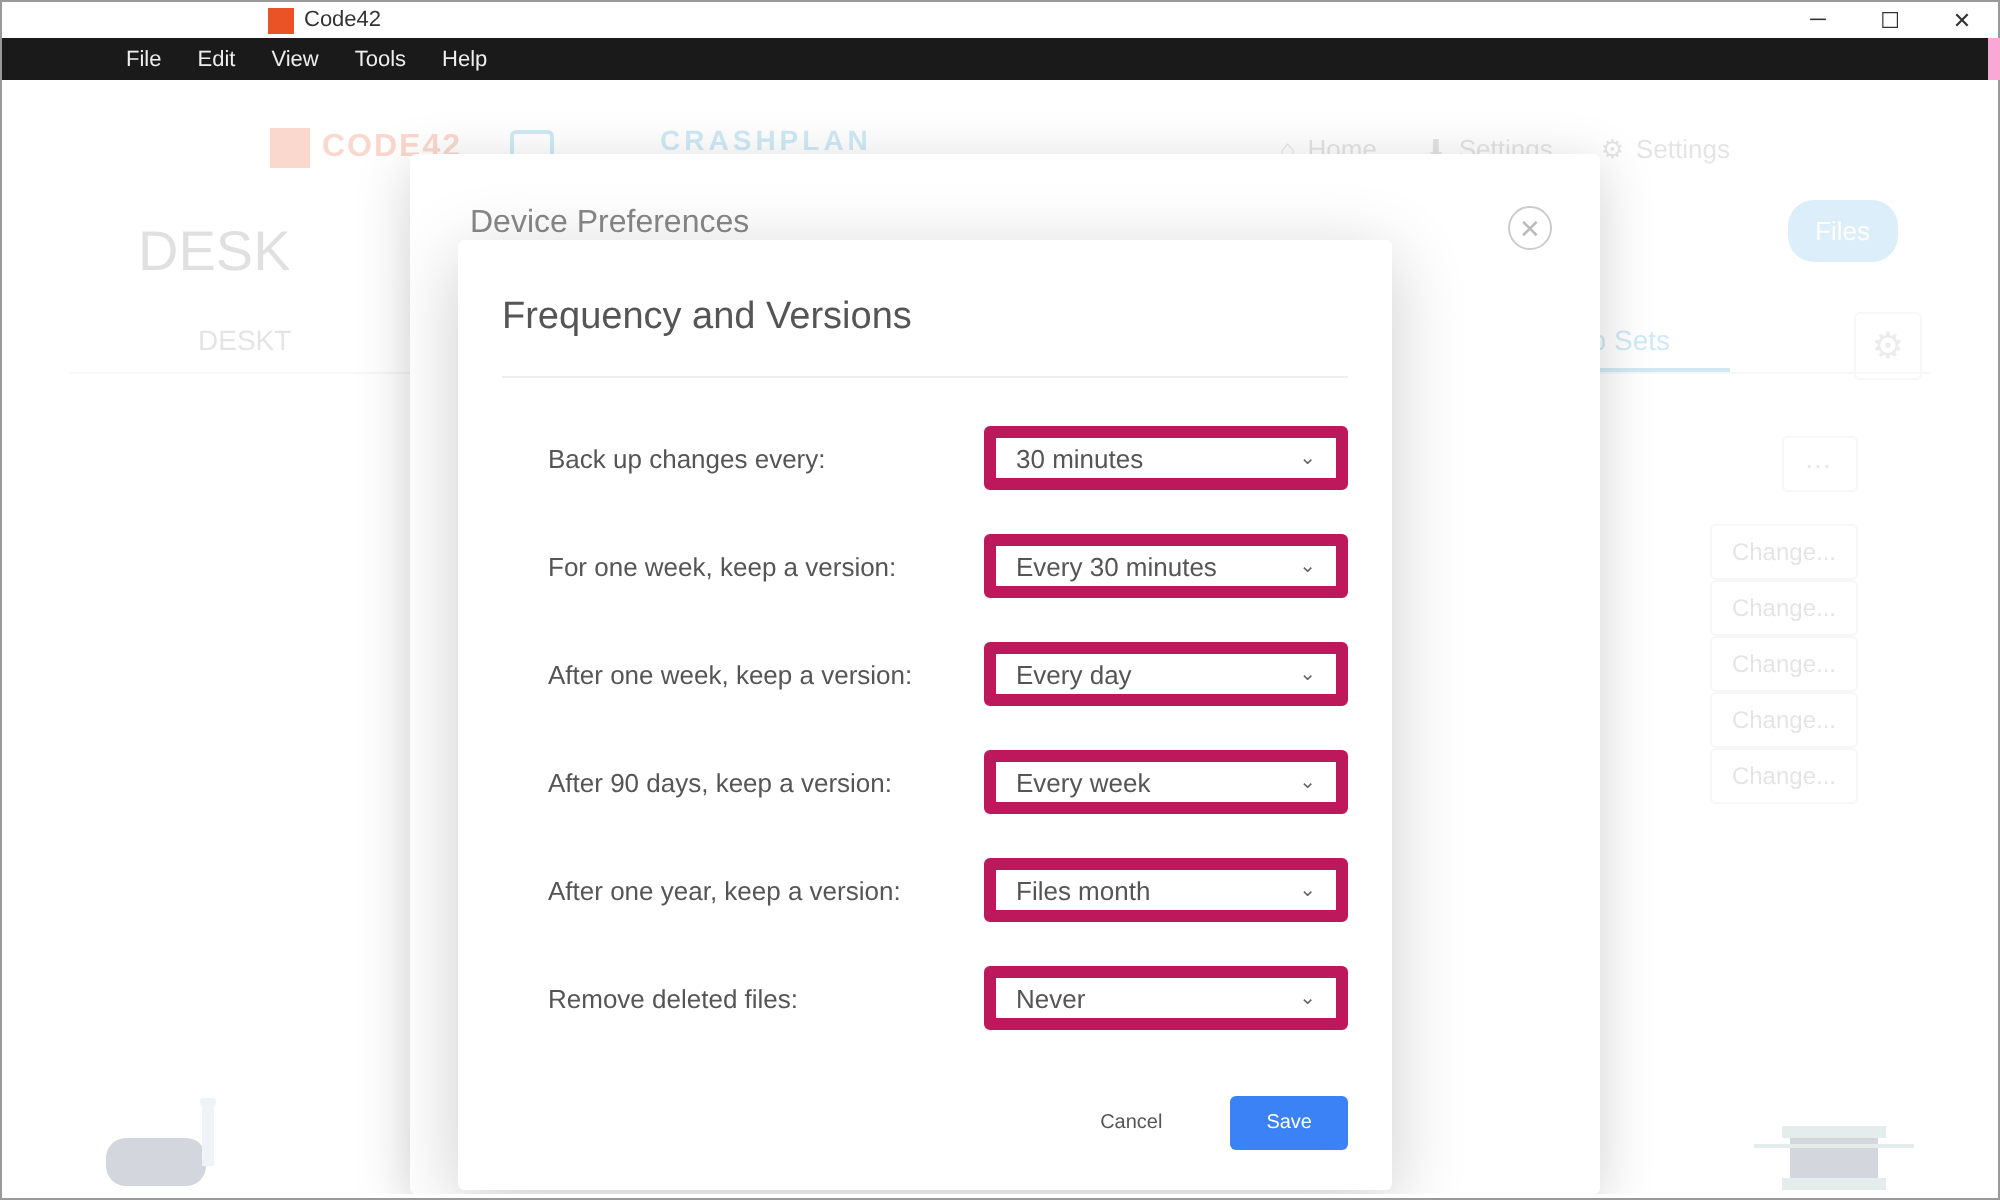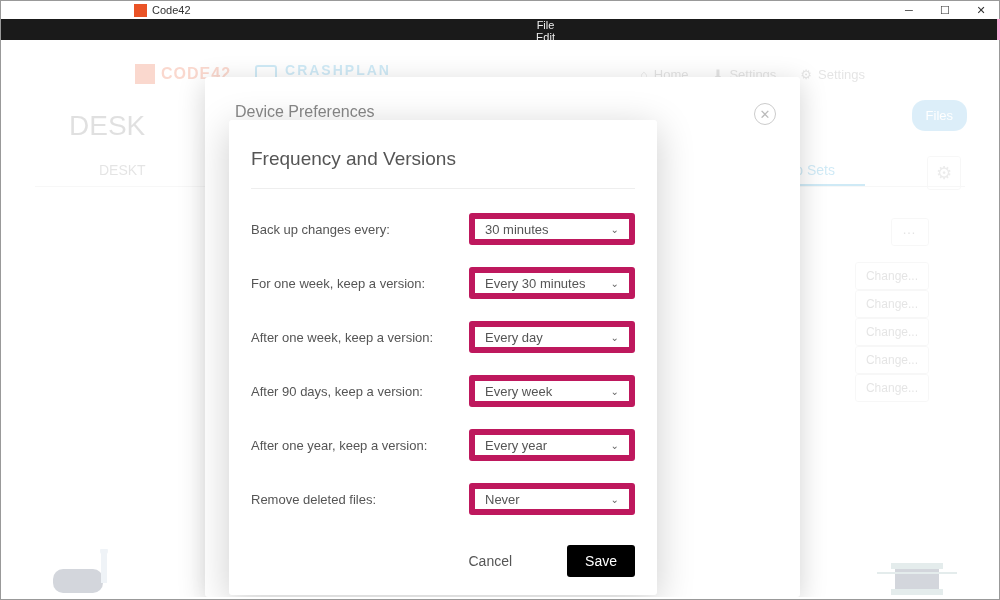--- a/index.html
+++ b/index.html
@@ -6,68 +6,68 @@
   body { font-family: -apple-system, BlinkMacSystemFont, "Segoe UI", Arial, sans-serif; background: #fff; width: 1000px; height: 600px; overflow: hidden; position: relative; }
 
   
   .titlebar { height: 19px; background: #fff; display: flex; align-items: center; padding: 0 0 0 133px; border: 1px solid #999; border-bottom: none; font-size: 11px; color: #333; }
   .titlebar .app-icon { width: 13px; height: 13px; background: #ea5326; margin-right: 5px; display: inline-block; }
   .titlebar .title { flex: 1; }
   .win-controls { display: flex; }
   .win-btn { width: 36px; height: 19px; display: flex; align-items: center; justify-content: center; font-size: 11px; color: #333; }
 
   
-  .menubar { height: 21px; background: #1a1a1a; display: flex; align-items: center; padding-left: 93px; border-left: 1px solid #999; border-right: 3px solid #f9a8d4; flex-direction: column; }
+  .menubar { height: 21px; background: #1a1a1a; display: flex; align-items: center; padding-left: 53px; border-left: 1px solid #999; border-right: 6px solid #f9a8d4; }
   .menubar .item { color: #eee; font-size: 11px; padding: 0 9px; cursor: pointer; }
 
   
   .app-body { position: relative; height: 560px; border: 1px solid #999; border-top: none; padding: 0 2px 2px 2px; }
   .app-inner { background:#fff; height:100%; position:relative; overflow:hidden; }
 
   
   .bg-layer { position:absolute; inset:0; padding: 14px 32px 0 32px; opacity: 0.22; pointer-events: none; }
   .bg-header { display:flex; align-items:center; height:40px; padding: 0 100px; }
   .logo42 { display:flex; align-items:center; color:#ea5326; font-weight:700; letter-spacing:1px; font-size:16px; }
   .logo42 .sq { width:20px; height:20px; background:#ea5326; margin-right:6px; display:inline-block; }
-  .logo-cp { display:flex; align-items:center; margin-left:24px; color:#2aa1d8; font-weight:700; letter-spacing:2px; font-size:14px; }
+  .logo-cp { display:flex; align-items:center; margin-left:24px; color:#2aa1d8; font-weight:700; letter-spacing:2px; font-size:14px;gap:45px; }
   .logo-cp .sub { display:block; font-size:8px; letter-spacing:1px; color:#888; font-weight:400; }
   .logo-cp .folder { width:22px; height:18px; border:2px solid #2aa1d8; border-radius:3px; margin-right:8px; }
   .hdr-spacer { flex:1; }
   .hdr-link { color:#888; font-size:13px; margin-left:24px; display:flex; align-items:center; gap:6px; }
 
   .bg-title { color:#777; font-size:28px; font-weight:300; padding: 16px 100px 8px 34px; }
   .bg-tabs { padding: 6px 100px 0 34px; display:flex; color:#2aa1d8; font-size:14px; border-bottom:1px solid #ddd; }
   .bg-tab { padding:6px 30px; }
   .bg-tab.first { color:#888; }
-  .bg-btn-files { position:absolute; top:60px; right:30px; background:#63b7e6; color:#fff; font-size:13px; padding:8px 14px; border-radius:13px; }
+  .bg-btn-files { position:absolute; top:60px; right:48px; background:#63b7e6; color:#fff; font-size:13px; padding:8px 14px; border-radius:13px; }
   .bg-gear { position:absolute; top:116px; right:36px; width:34px; height:34px; border:1px solid #ddd; border-radius:3px; display:flex; align-items:center; justify-content:center; color:#aaa; font-size:18px; }
   .bg-change-col { position:absolute; right:68px; top:222px; display:flex; flex-direction:column; }
   .bg-change { border:1px solid #ddd; color:#888; font-size:12px; padding:6px 10px; border-radius:3px; }
   .bg-more { position:absolute; right:68px; top:178px; border:1px solid #ddd; color:#888; font-size:14px; padding:2px 10px 8px; border-radius:3px; letter-spacing:2px; }
   .bg-illus { position:absolute; bottom:0; display:flex; justify-content:space-between; left:0; right:0; padding:0 40px; }
   .illus { width:80px; height:48px; }
   .illus svg { width:100%; height:100%; }
 
   
   .outer-modal { position:absolute; top:37px; left:202px; width:595px; height:520px; background:#fff; box-shadow:0 6px 28px rgba(0,0,0,0.18); border-radius:3px; padding:26px 30px; }
   .outer-modal .om-title { font-size:16px; color:#888; font-weight:400; }
   .outer-modal .om-close { position:absolute; top:26px; right:24px; width:22px; height:22px; border-radius:50%; display:flex; align-items:center; justify-content:center; color:#bbb; font-size:13px; border:1px solid #ccc; cursor:pointer; }
 
   
-  .inner-modal { position:absolute; top:80px; left:226px; width:428px; height:475px; background:#fff; box-shadow:0 8px 38px rgba(0,0,0,0.20); border-radius:3px; padding:28px 22px 20px 22px; display:flex; flex-direction:column; }
+  .inner-modal { position:absolute; top:80px; left:226px; width:467px; height:475px; background:#fff; box-shadow:0 8px 38px rgba(0,0,0,0.20); border-radius:3px; padding:28px 22px 20px 22px; display:flex; flex-direction:column; }
   .im-title { font-size:19px; color:#555; font-weight:400; padding-bottom:18px; border-bottom:1px solid #eee; }
   .im-body { flex:1; padding-top:24px; }
-  .setting-row { display:flex; align-items:center; margin-bottom:22px; }
+  .setting-row { display:flex; align-items:center; margin-bottom:22px;margin-left:23px; }
   .setting-label { width:218px; font-size:13px; color:#555; }
   .setting-select { flex:1; position:relative; border:6px solid #be185d; border-radius:3px; height:32px; display:flex; align-items:center; padding:0 10px; font-size:13px; color:#555; cursor:pointer; background:#fff; }
   .setting-select .chev { position:absolute; right:10px; top:50%; transform:translateY(-50%); color:#666; font-size:10px; }
   .im-footer { display:flex; justify-content:flex-end; gap:16px; align-items:center; padding-top:8px; }
-  .btn { font-size:14px; padding:8px 18px; border-radius:3px; cursor:pointer; }
+  .btn { font-size:10px; padding:8px 18px; border-radius:3px; cursor:pointer; }
   .btn-cancel { color:#555; }
-  .btn-save { background:#000000; color:#fff;margin-left:21px; }
+  .btn-save { background:#3b82f6; color:#fff; }
 </style>
 </head>
 <body>
 
 <div class="titlebar">
   <span class="app-icon"></span>
   <span class="title">Code42</span>
   <div class="win-controls">
     <div class="win-btn">─</div>
     <div class="win-btn">☐</div>
@@ -176,21 +176,21 @@
         <div class="setting-row">
           <div class="setting-label">After 90 days, keep a version:</div>
           <div class="setting-select">
             <span>Every week</span>
             <span class="chev">⌄</span>
           </div>
         </div>
         <div class="setting-row">
           <div class="setting-label">After one year, keep a version:</div>
           <div class="setting-select">
-            <span>Every year</span>
+            <span>Files month</span>
             <span class="chev">⌄</span>
           </div>
         </div>
         <div class="setting-row">
           <div class="setting-label">Remove deleted files:</div>
           <div class="setting-select">
             <span>Never</span>
             <span class="chev">⌄</span>
           </div>
         </div>

